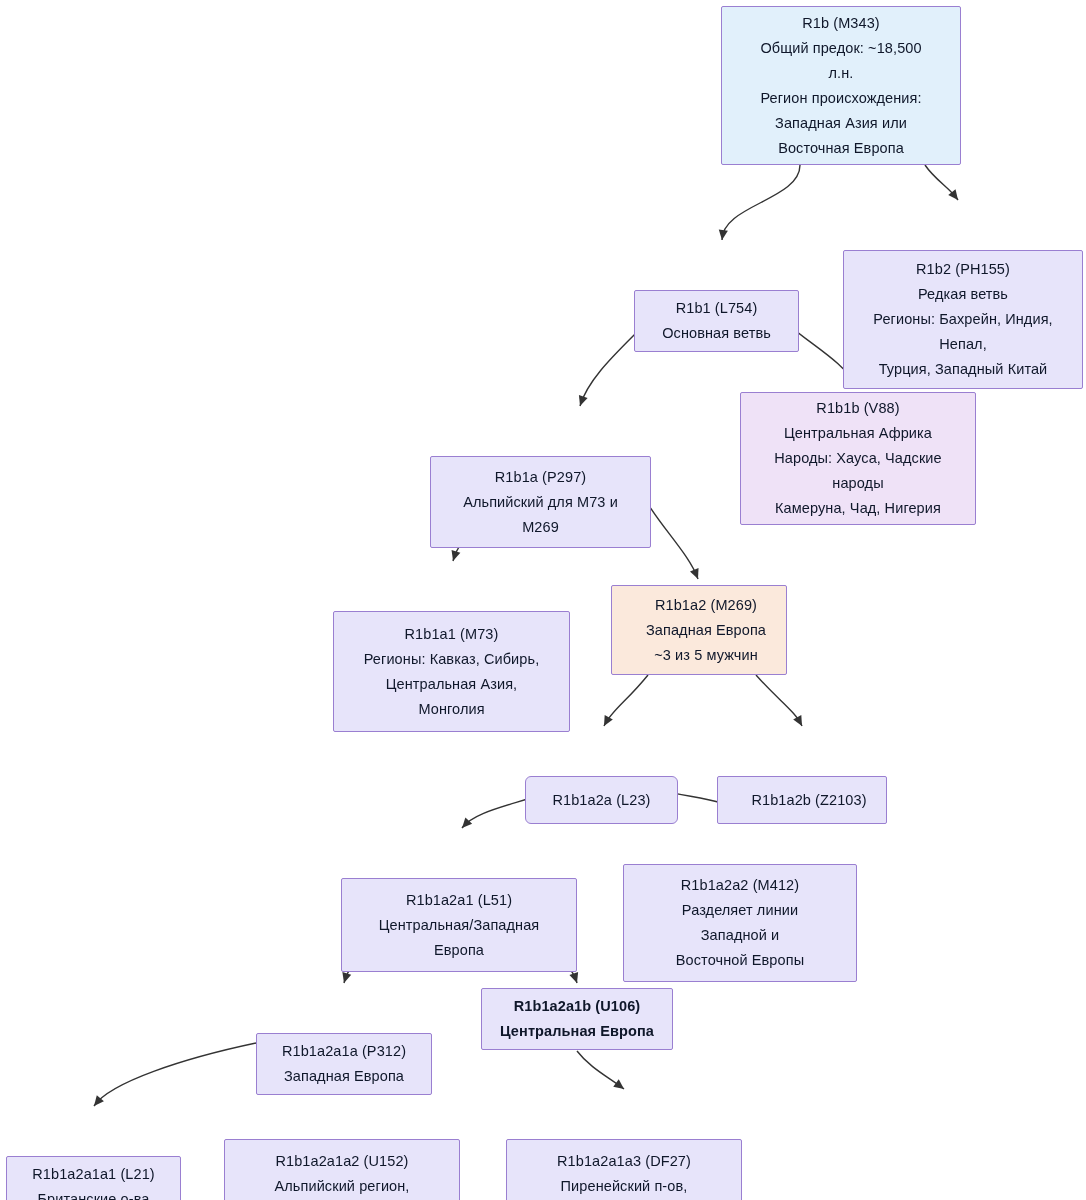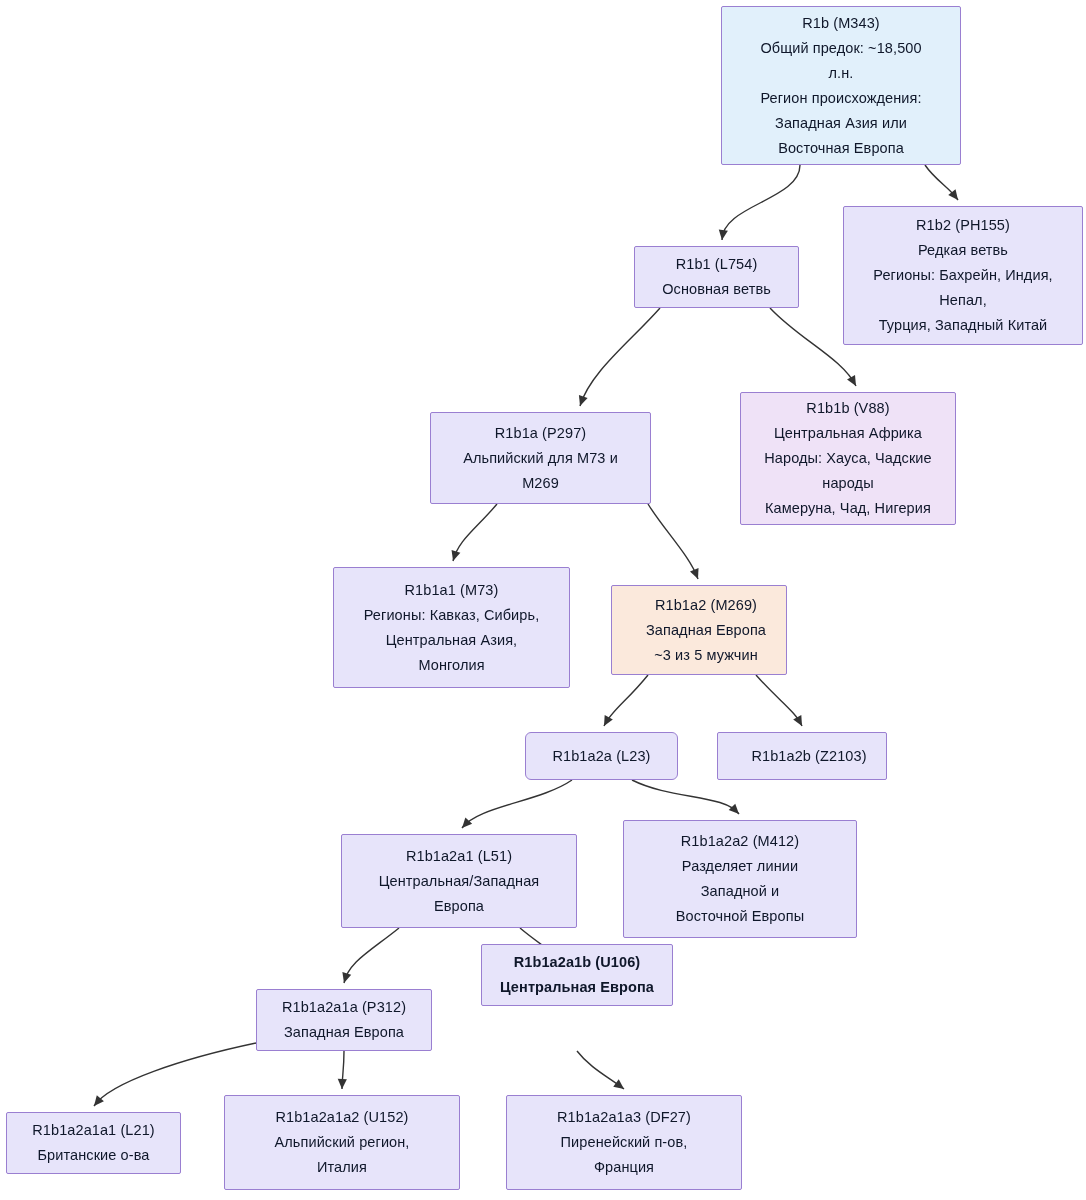--- a/index.html
+++ b/index.html
@@ -23,21 +23,21 @@
     align-items:center;
     justify-content:center;
     text-align:center;
     color:#0f172a;
     font-size:14.5px;
     line-height:25px;
     letter-spacing:0.1px;
     padding:2px 6px;
   }
   .node .line{white-space:nowrap;}
-  .fill-default{background:#e7e4fa;}
+  .fill-default{background:#e7e4fa;margin-top:44px;}
   .fill-root{background:#e1f0fb;}
   .fill-highlight{background:#fbe9dc;padding-left:20px;}
   .fill-africa{background:#efe2f7;}
 </style>
 </head>
 <body>
 
 <div id="diagram-root">
   <svg id="edge-layer" viewBox="0 0 1086 1200">
       <path d="M 800 165 C 800 200 722 205 722 240" class="edge-path"></path>
@@ -84,21 +84,21 @@
         <div class="line">R1b2 (PH155)</div>
         <div class="line">Редкая ветвь</div>
         <div class="line">Регионы: Бахрейн, Индия,</div>
         <div class="line">Непал,</div>
         <div class="line">Турция, Западный Китай</div>
       </div>
       <div class="node fill-default" style="left: 634px; top: 246px; width: 165px; height: 62px;">
         <div class="line">R1b1 (L754)</div>
         <div class="line">Основная ветвь</div>
       </div>
-      <div class="node fill-africa" style="left: 740px; top: 392px; width: 216px; height: 133px;">
+      <div class="node fill-africa" style="left: 740px; top: 392px; width: 236px; height: 133px;">
         <div class="line">R1b1b (V88)</div>
         <div class="line">Центральная Африка</div>
         <div class="line">Народы: Хауса, Чадские</div>
         <div class="line">народы</div>
         <div class="line">Камеруна, Чад, Нигерия</div>
       </div>
       <div class="node fill-default" style="left: 430px; top: 412px; width: 221px; height: 92px;">
         <div class="line">R1b1a (P297)</div>
         <div class="line">Альпийский для M73 и</div>
         <div class="line">M269</div>

